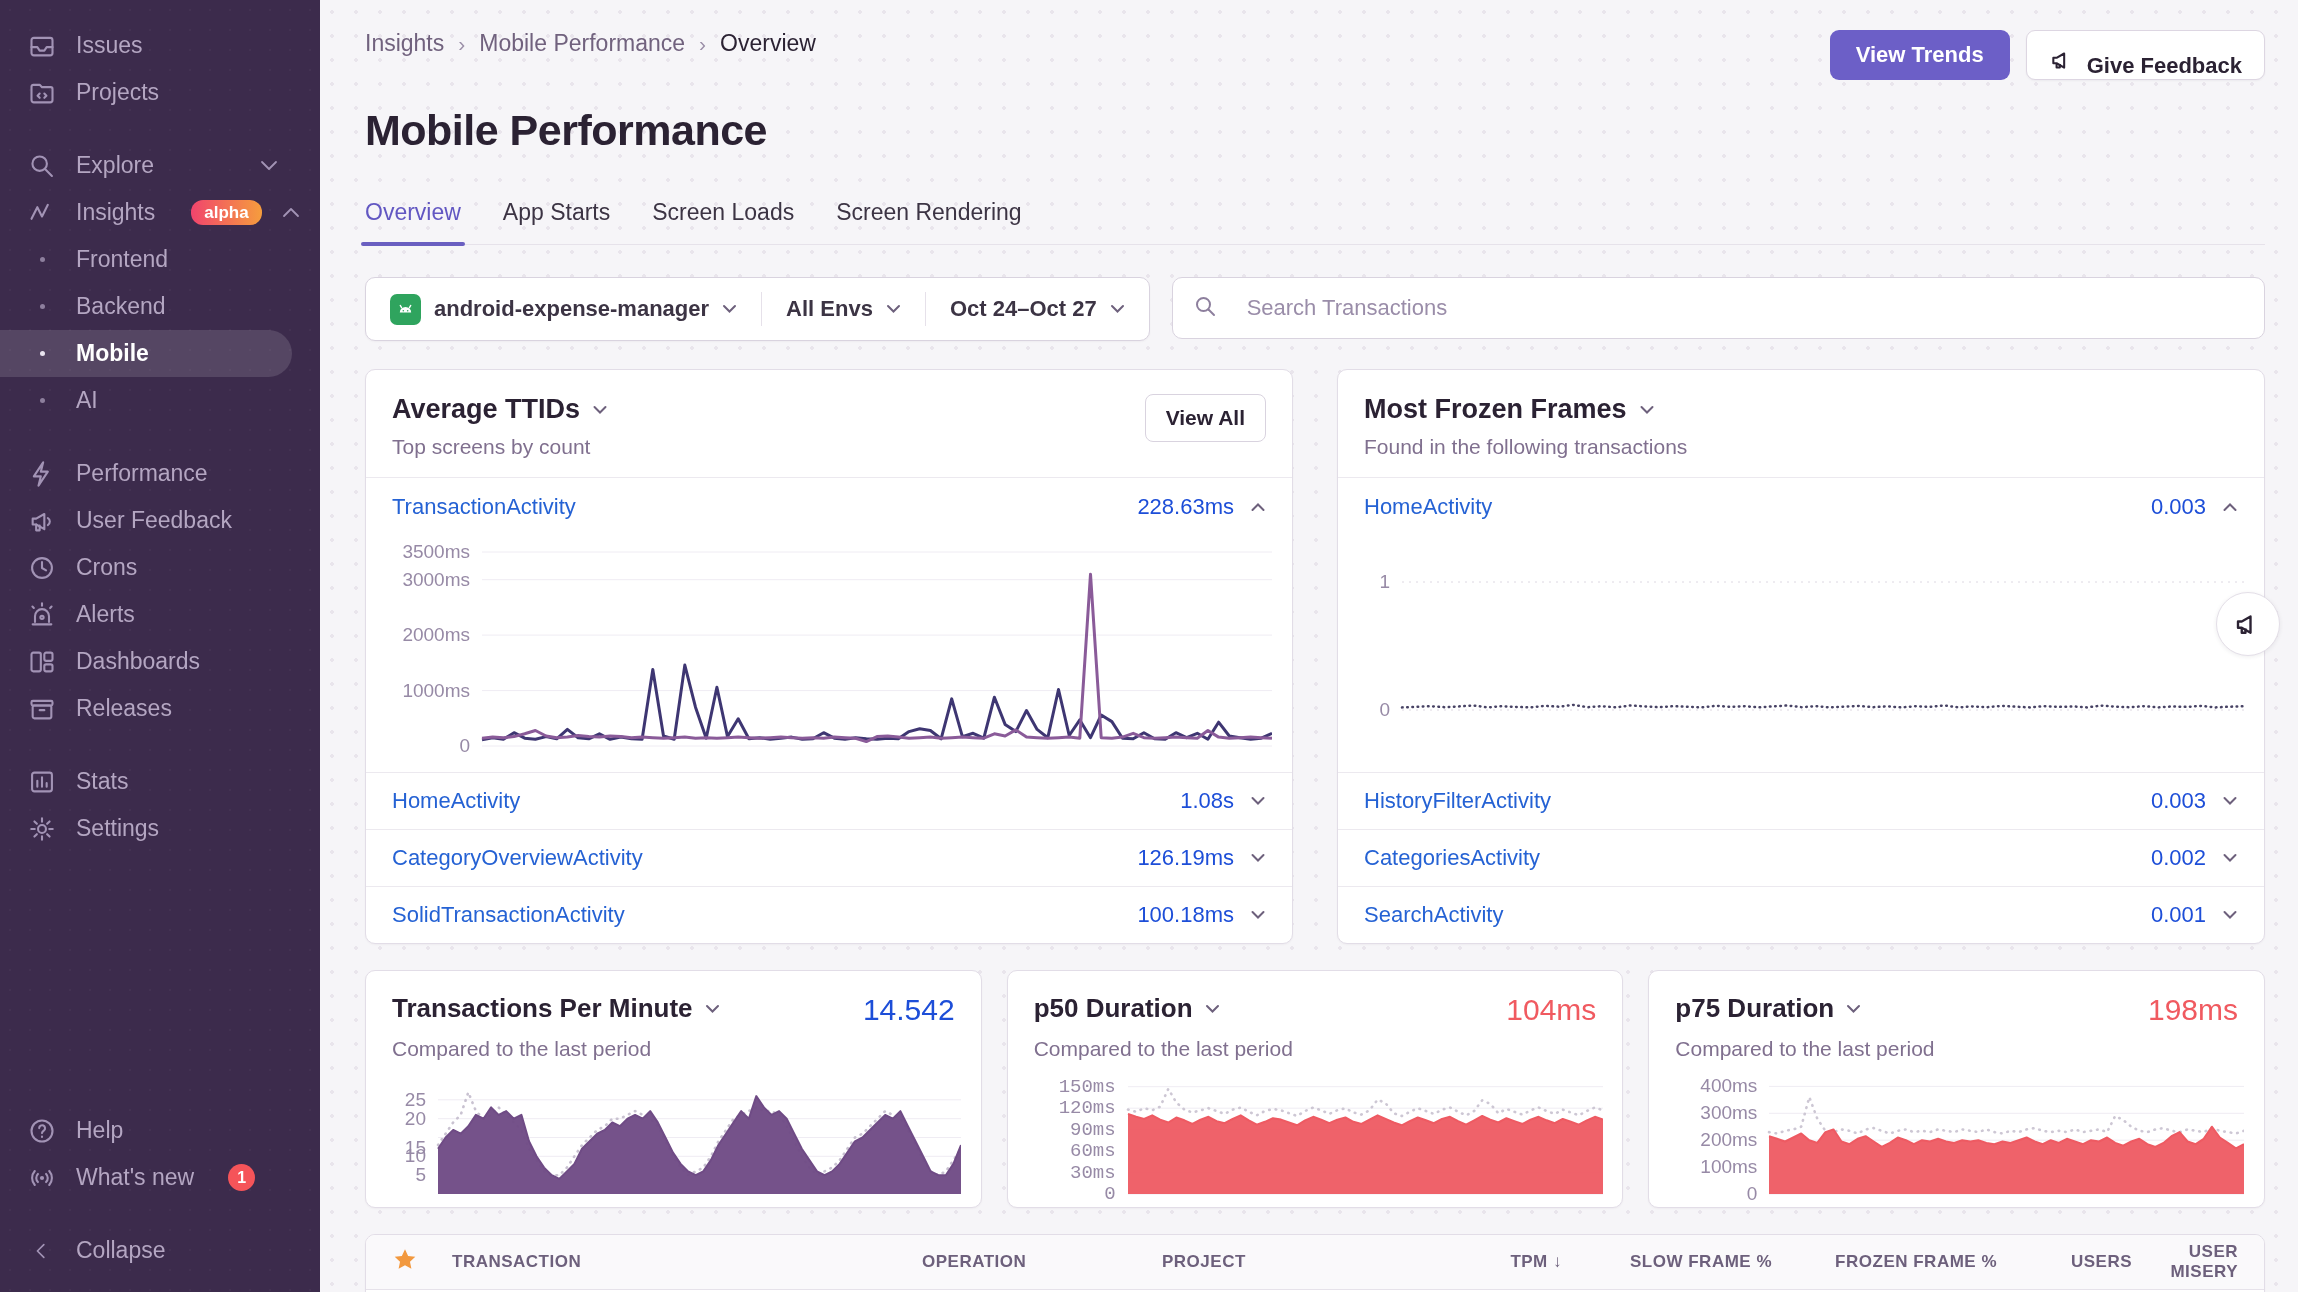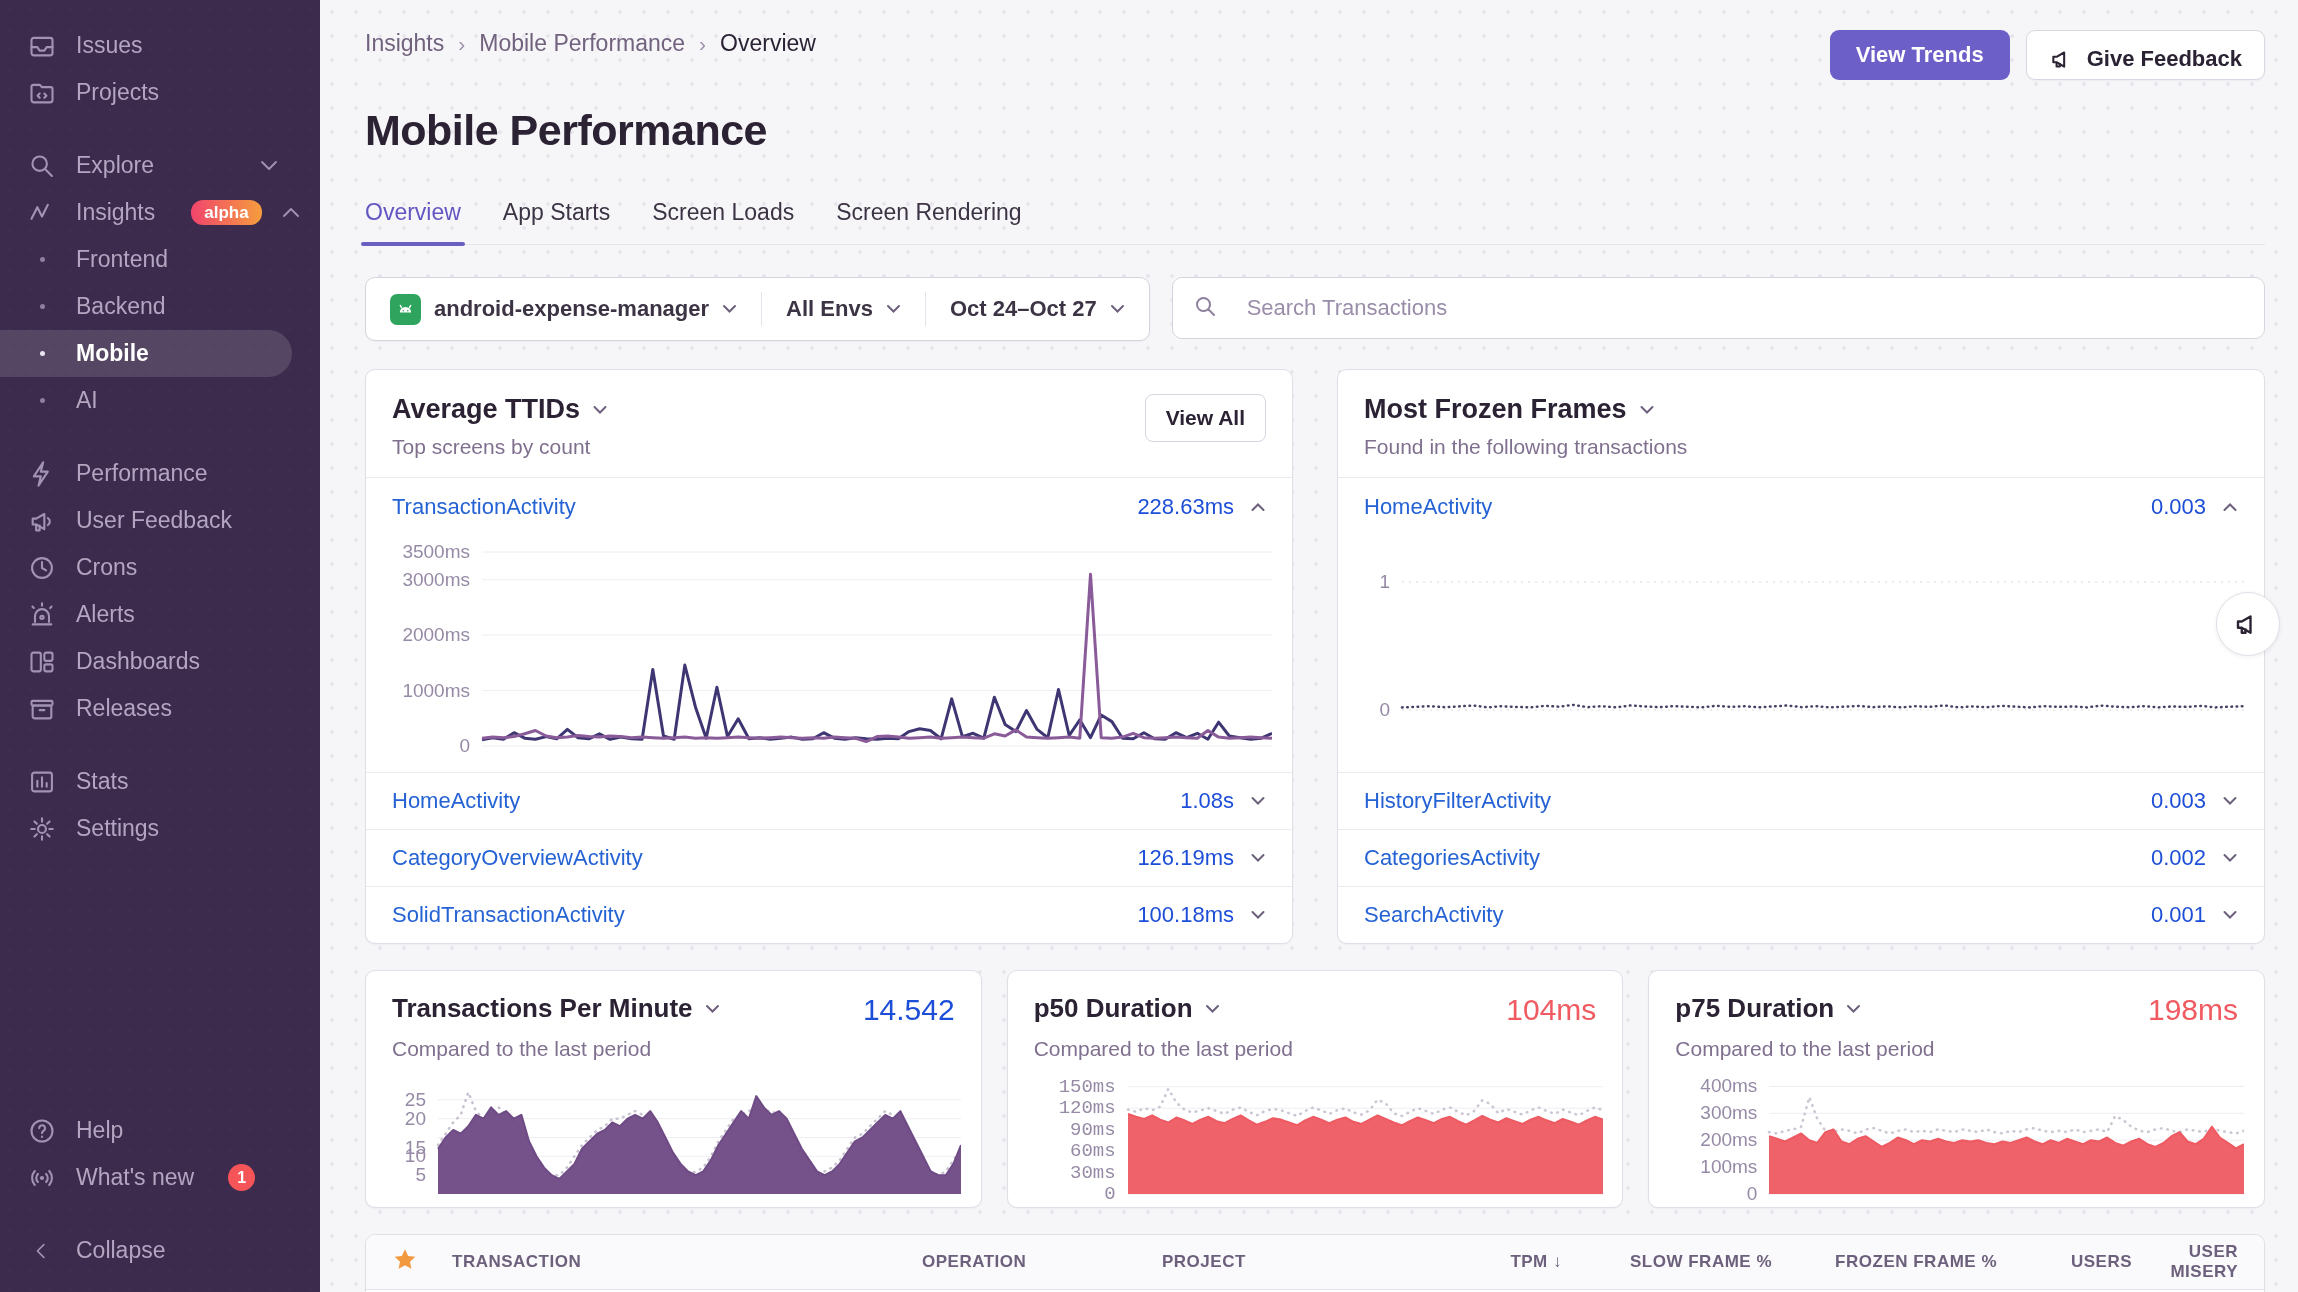--- a/index.html
+++ b/index.html
@@ -47,22 +47,22 @@
     background-size:24px 24px;
     box-sizing:border-box;padding:0 33px 0 45px;}
   .topbar{display:flex;align-items:flex-start;justify-content:space-between;padding-top:30px;}
   .crumbs{display:flex;align-items:center;gap:14px;font-size:23px;color:#71627e;}
   .crumbs .sep{color:#9b8fa8;font-size:21px;}
   .crumbs .cur{color:#2b2233;}
   .top-actions{display:flex;gap:16px;}
   .btn-primary{background:#6c5fc7;color:#fff;border:none;border-radius:9px;height:50px;
     padding:0 26px;font-size:22px;font-weight:bold;font-family:inherit;cursor:pointer;}
   .btn-white{background:#fff;color:#2b2233;border:1px solid #ddd6e2;border-radius:9px;height:50px;
-    padding:15px 22px;font-size:22px;font-weight:bold;font-family:inherit;cursor:pointer;
-    display:flex;align-items:flex-start;gap:12px;box-shadow:0 1px 2px rgba(43,34,51,.05);}
+    padding:0 22px;font-size:22px;font-weight:bold;font-family:inherit;cursor:pointer;
+    display:flex;align-items:flex-end;gap:12px;box-shadow:0 1px 2px rgba(43,34,51,.05);}
   .page-title{font-size:43px;font-weight:bold;color:#2b2233;margin-top:26px;letter-spacing:-0.5px;}
   .tabs{display:flex;gap:42px;margin-top:44px;border-bottom:1px solid #e6e2ea;}
   .tab{font-size:23px;color:#3c3444;padding-bottom:18px;cursor:pointer;position:relative;}
   .tab.active{color:#6257c2;}
   .tab.active::after{content:"";position:absolute;left:-4px;right:-4px;bottom:-2px;height:4px;
     border-radius:3px;background:#6a5fc1;}
   
   .filter-row{display:flex;gap:22px;margin-top:32px;}
   .pagefilter{background:#fff;border:1px solid #d9d3df;border-radius:10px;height:62px;
     display:flex;align-items:center;box-shadow:0 1px 2px rgba(43,34,51,.04);}

